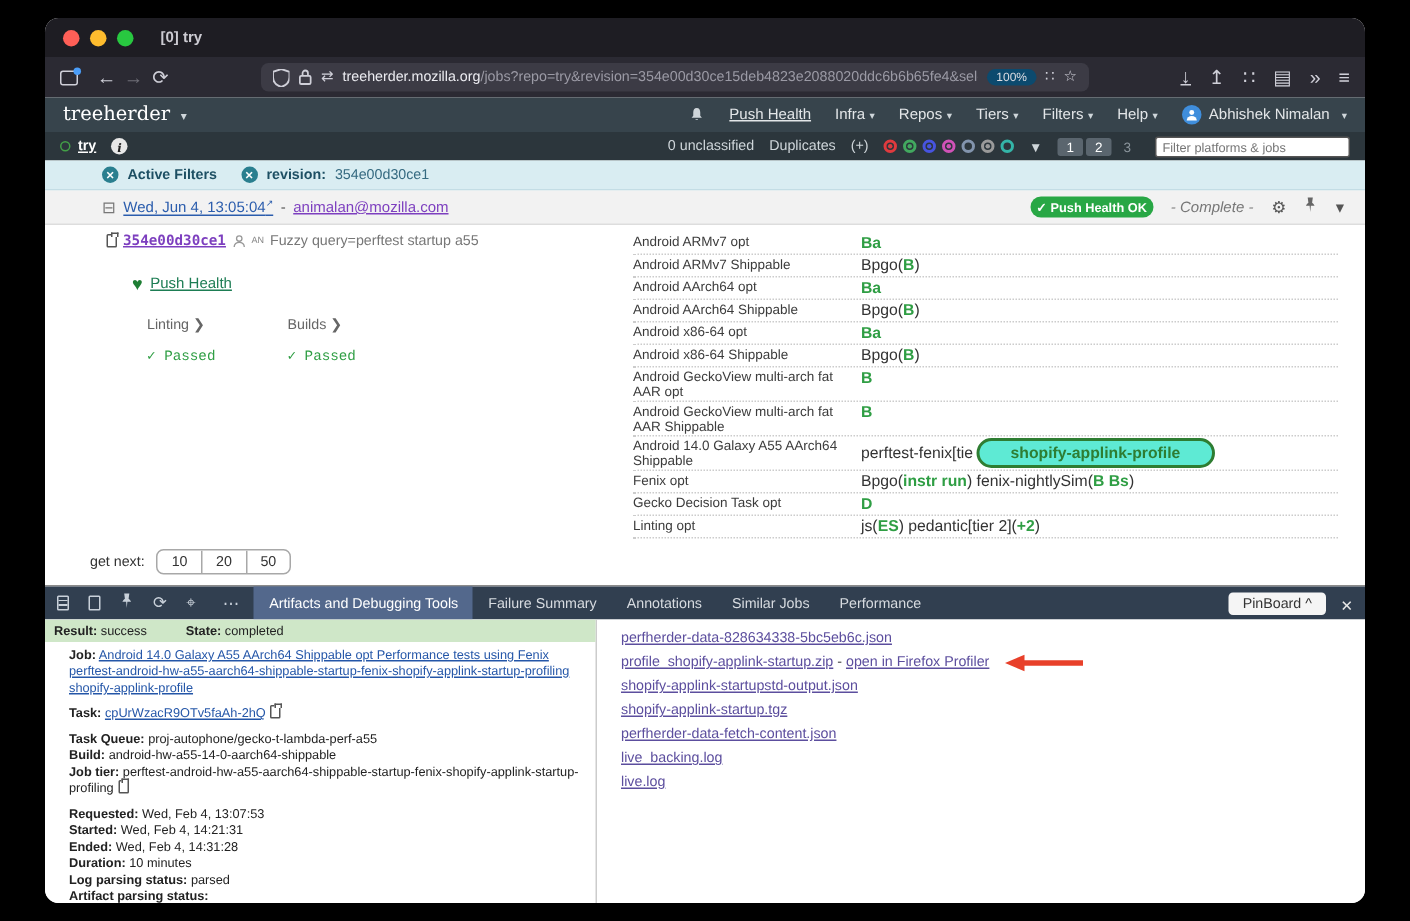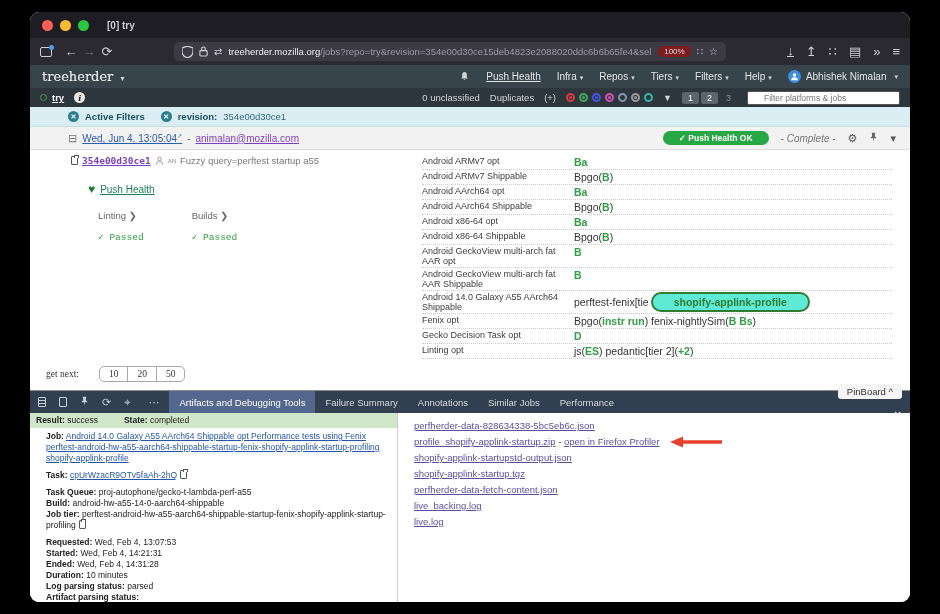--- a/index.html
+++ b/index.html
@@ -23,21 +23,21 @@
   .dim { opacity: .4; }
   .ffview { width: 12px; height: 10px; border: 1.5px solid #cfcfd8; border-radius: 2px;
     position: relative; margin-right: 10px; }
   .ffview::after { content:""; position: absolute; right: -3px; top: -3px; width: 5px; height: 5px;
     border-radius: 50%; background: #4a9df8; }
   .urlbar { flex: 1; max-width: 552px; height: 19px; background: #3c3b45; border-radius: 5px;
     display: flex; align-items: center; padding: 0 8px; gap: 6px; margin-left: 58px; margin-right: 28px; }
   .urlbar .mini { font-size: 10px; color: #cfcfd8; line-height: 12px; }
   .url-text { flex: 1; font-size: 9.5px; color: #9b9aa5; white-space: nowrap; overflow: hidden; }
   .url-host { color: #ececf1; margin-top: 21px; }
-  .zoom-pill { background: #7f1d1d; color: #dddde3; border-radius: 8px; font-size: 8px;
+  .zoom-pill { background: #0c4a6e; color: #dddde3; border-radius: 8px; font-size: 8px;
     padding: 1px 6px; }
   .right-ics { display: flex; align-items: center; gap: 12px; margin-left: auto; }
   .right-ics .tool-ic { width: auto; }
   .dl { border-bottom: 1.5px solid #cfcfd8; padding-bottom: 0px; line-height: 10px; }
 
   
   .th-nav { height: 23px; background: #37444c; display: flex; align-items: center;
     padding: 0 12px; color: #e3e6e8; flex: 0 0 auto; }
   .logo { font-family: "DejaVu Serif", serif; font-size: 13px; color: #fff; }
   .logo .caret { font-size: 8px; }
@@ -60,43 +60,43 @@
     font-family: "DejaVu Serif", serif; font-style: italic; }
   .fb-right { margin-left: auto; display: flex; align-items: center; gap: 10px; }
   .dots { display: flex; align-items: center; gap: 4px; }
   .dot { width: 9px; height: 9px; border: 2px solid #888; border-radius: 50%; display: inline-flex;
     align-items: center; justify-content: center; }
   .dot-c { width: 3px; height: 3px; border-radius: 50%; }
   .funnel { color: #cfd6da; font-size: 9px; }
   .tiers { display: flex; gap: 2px; align-items: center; }
   .tier { padding: 1px 6px; font-size: 9px; color: #8b959c; border-radius: 2px; }
   .tier.on { background: #5a656e; color: #fff; }
-  .fb-search { width: 153px; height: 14px; border: 1px solid #555; border-radius: 2px;
-    font-size: 8.5px; padding: 0 16px; color: #333; font-family: "Liberation Sans", sans-serif; }
+  .fb-search { width: 130px; height: 14px; border: 1px solid #555; border-radius: 2px;
+    font-size: 8.5px; padding: 0 4px; color: #333; font-family: "Liberation Sans", sans-serif; }
 
   
   .activefilters { height: 20px; background: #d9edf2; border-bottom: 1px solid #c3dde5;
     display: flex; align-items: center; padding: 0 0 0 38px; gap: 6px; font-size: 9.5px;
     color: #1d4f63; flex: 0 0 auto; }
   .cx { width: 11px; height: 11px; border-radius: 50%; background: #2a7f8f; color: #fff;
     font-size: 7px; display: inline-flex; align-items: center; justify-content: center; font-weight: bold; }
   .af-label { font-weight: bold; }
   .af-key { font-weight: bold; margin-left: 10px; }
   .af-val { color: #356a80; }
 
   
   .pushheader { height: 23px; background: #f2f2f2; border-bottom: 1px solid #ddd;
     display: flex; align-items: center; padding: 0 14px 0 38px; font-size: 10px; flex: 0 0 auto; gap: 5px; }
   .collapse-ic { color: #777; font-size: 11px; }
   .date-link { color: var(--linkblue); text-decoration: underline; }
   .ext { font-size: 6px; vertical-align: super; color: var(--linkblue); }
   .email-link { color: var(--linkpurple); text-decoration: underline; }
   .ph-right { margin-left: auto; display: flex; align-items: center; gap: 12px; }
   .badge { background: var(--badgegreen); color: #fff; font-size: 8.5px; font-weight: bold;
-    padding: 2px 16px; border-radius: 9px; }
+    padding: 2px 4px; border-radius: 9px; }
   .complete { font-style: italic; color: #777; font-size: 10px; }
   .hdr-ic { color: #555; font-size: 11px; }
 
   
   .content { flex: 1; background: #fff; overflow: hidden; display: flex; flex-direction: column; }
   .pushbody { display: flex; padding: 5px 14px 0 38px; }
   .push-left { width: 330px; flex: 0 0 auto; }
   .rev-row { display: flex; align-items: center; gap: 4px; font-size: 9.5px; color: #777; }
   .rev-link { font-family: "DejaVu Sans Mono", monospace; color: var(--linkpurple);
     font-weight: bold; text-decoration: underline; }
@@ -116,41 +116,41 @@
   .push-right { flex: 1; padding-right: 4px; }
   .jobrow { display: flex; align-items: flex-start; border-bottom: 1px dotted #ccc; min-height: 13px; padding: 1px 0; margin-left: 24px; }
   .jr-platform { width: 152px; flex: 0 0 auto; font-size: 9px; color: #3c3c3c; line-height: 10px;
     padding-right: 8px; }
   .jr-syms { display: flex; align-items: center; flex-wrap: wrap; font-size: 10.5px; }
   .sym-grp { color: #333; white-space: pre; }
   .sym-job { color: var(--jobgreen); font-weight: bold; white-space: pre; }
   .sel-box { border: 2px solid var(--selborder); border-radius: 10px; color: var(--selborder);
     font-weight: bold; padding: 0 21px; margin-left: 2px; line-height: 16px; background: #5eead4; }
 
-  .getnext { display: flex; align-items: center; gap: 20px; padding: 7px 0 7px 16px;
-    font-size: 9.5px; color: #333; font-family: Liberation Serif, serif; }
+  .getnext { display: flex; align-items: center; gap: 8px; padding: 7px 0 7px 30px;
+    font-size: 9.5px; color: #333; }
   .gn-group { display: flex; border: 1px solid #a8a8a8; border-radius: 5px; overflow: hidden; background: #fff; }
   .gn-btn { padding: 2px 9px; border-left: 1px solid #a8a8a8; cursor: pointer; }
   .gn-btn.first { border-left: none; }
 
   
   .panel { height: 212px; flex: 0 0 auto; display: flex; flex-direction: column; border-top: 1px solid #8b8b8b; }
   .panel-hd { height: 22px; background: #313f50; display: flex; align-items: center;
     padding: 0 8px; color: #c9d1da; flex: 0 0 auto; }
   .hd-icons { display: flex; align-items: center; gap: 13px; }
   .hd-ic { color: #c9d1da; font-size: 11px; line-height: 12px; }
   .doc { width: 8px; height: 10px; border: 1px solid #c9d1da; border-radius: 1px;
     background: repeating-linear-gradient(to bottom, transparent 0 2px, #c9d1da 2px 3px); }
   .doc.plain { background: none; }
   .ellipsis { margin: 0 10px 0 18px; color: #c9d1da; font-size: 11px; }
   .tabs { display: flex; align-items: center; height: 100%; }
   .tab { padding: 0 10px; font-size: 9.5px; color: #d7dbe0; display: flex; align-items: center;
     height: 100%; cursor: pointer; white-space: nowrap; }
   .tab.active { background: #53688c; color: #fff; }
-  .hd-right { margin-left: auto; display: flex; align-items: flex-end; gap: 10px; flex-direction: column; }
+  .hd-right { margin-left: auto; display: flex; align-items: flex-end; gap: 10px; }
   .pinboard-btn { background: #f5f5f5; color: #333; border-radius: 3px; padding: 2px 9px;
     font-size: 9.5px; cursor: pointer; }
   .close-x { color: #e8e8e8; font-size: 10px; cursor: pointer; }
 
   .panel-body { flex: 1; display: flex; background: #fff; overflow: hidden; }
   .pb-left { width: 368px; flex: 0 0 auto; border-right: 1px solid #ccc; font-size: 8.5px;
     line-height: 11px; color: #222; }
   .result-row { background: #cfe7c8; padding: 2px 6px; display: flex; gap: 26px; }
   .pb-rows { padding: 3px 6px 0 16px; }
   .dr { margin-bottom: 0px; }

